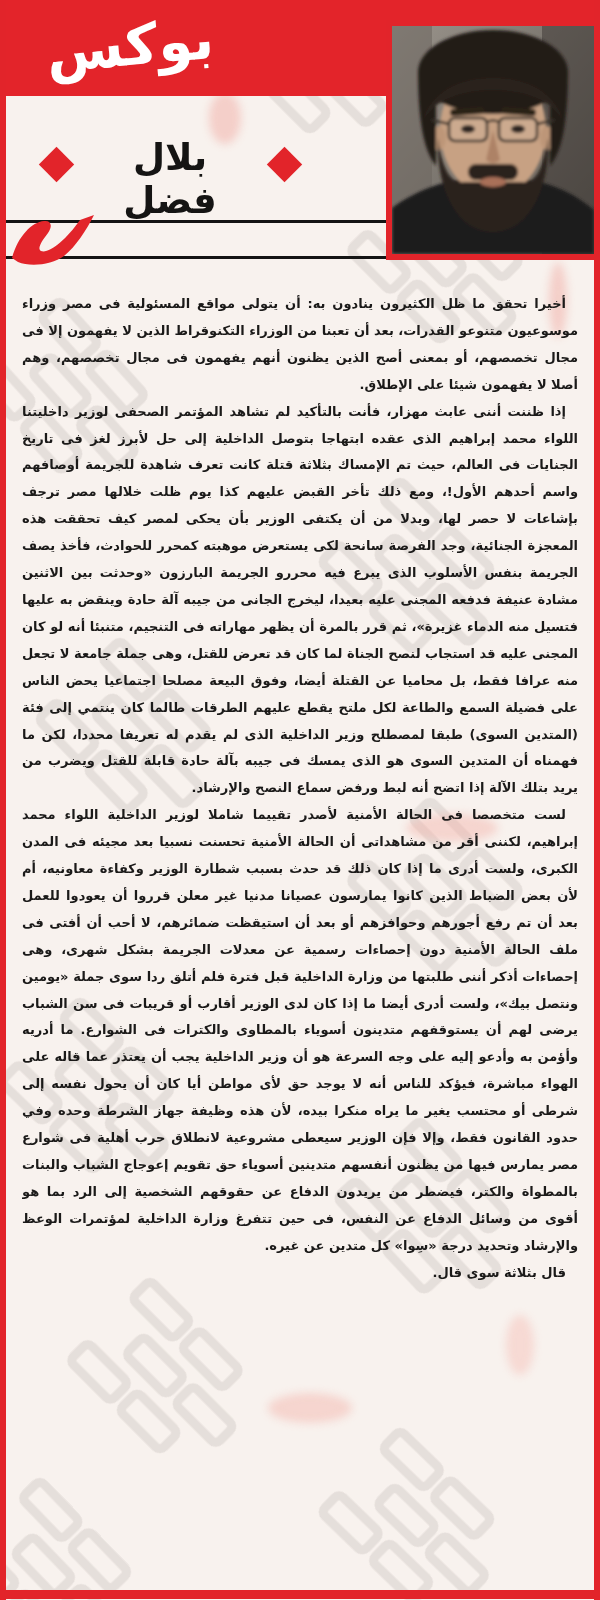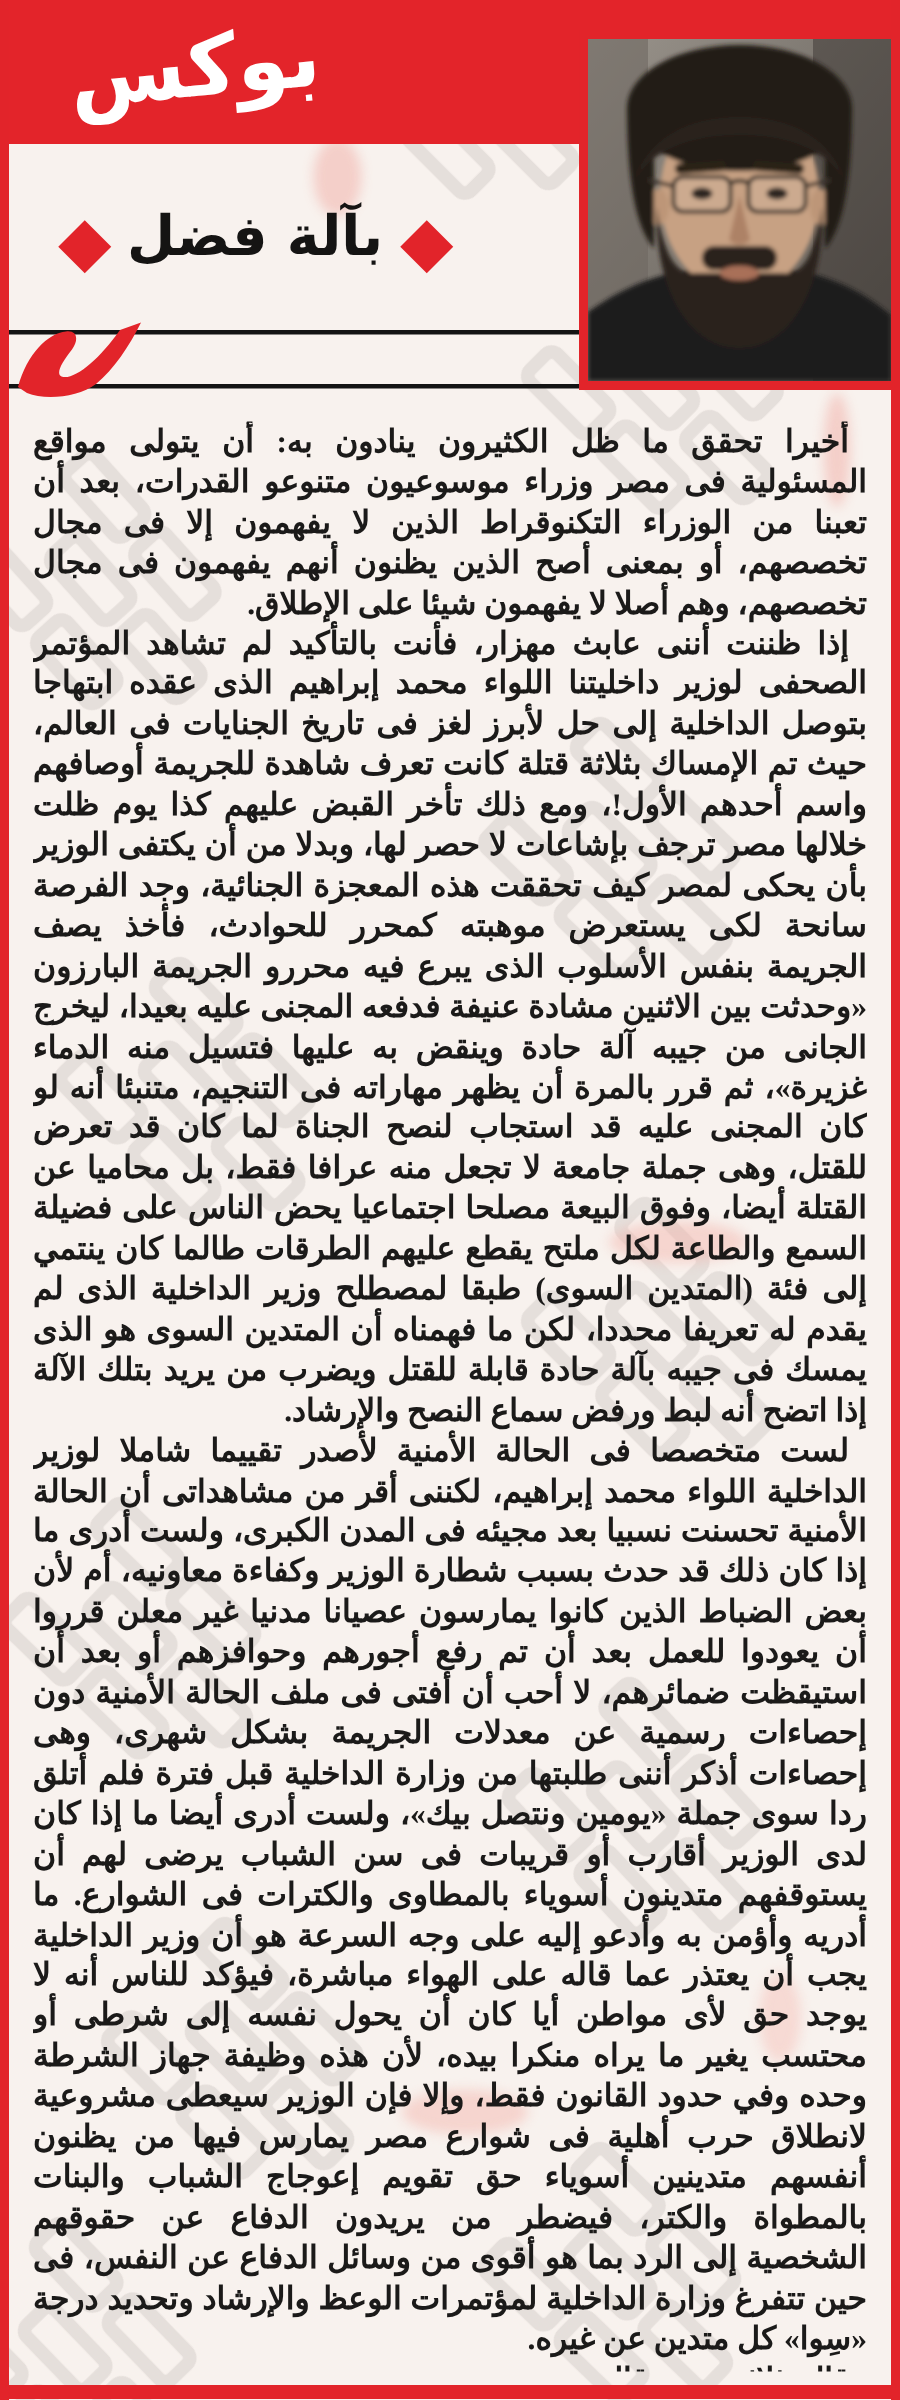--- a/index.html
+++ b/index.html
@@ -35,23 +35,23 @@
   .rule-bottom{top:256px;}
   .swoosh{position:absolute;left:8px;top:214px;z-index:4;}
   
   .photo-frame{
     position:absolute;left:386px;top:20px;width:214px;height:240px;
     background:#e2242a;z-index:5;box-sizing:border-box;padding:6px;
   }
   .photo-frame svg{display:block;}
   
   .article{
-    position:absolute;left:22px;top:281px;width:556px;height:1300px;z-index:3;
+    position:absolute;left:22px;top:291px;width:556px;height:1300px;z-index:3;
     direction:rtl;text-align:justify;color:#1b1a19;
-    font-size:21px;line-height:26.9px;font-weight:bold;overflow:hidden;font-family:Liberation Serif, serif;
+    font-size:13px;line-height:26.9px;font-weight:bold;overflow:hidden;
   }
   .article p{margin:0;text-indent:12px;}
 </style>
 </head>
 <body>
 
 <div class="page">
 
   <svg class="watermark" width="600" height="1600" viewBox="0 0 600 1600">
     <defs>
@@ -88,21 +88,21 @@
       <ellipse cx="310" cy="1408" rx="42" ry="15" fill="#f3b1a8"></ellipse>
       <ellipse cx="520" cy="1345" rx="14" ry="30" fill="#f5bcb4"></ellipse>
     </g>
   </svg>
 
   <div class="banner">
     <div class="banner-title">بوكس</div>
   </div>
 
   <span class="diamond diamond-left"></span>
-  <div class="author-name">بآلة فضل</div>
+  <div class="author-name">بلال فضل</div>
   <span class="diamond diamond-right"></span>
 
   <div class="rule rule-top"></div>
   <div class="rule rule-bottom"></div>
   <svg class="swoosh" width="106" height="52" viewBox="0 0 106 52">
     <path d="M4,44 C10,22 24,8 36,7 C43,6 45,12 40,19 C33,28 29,35 33,37
              C41,40 58,26 72,6 L86,1 C78,17 68,32 56,42
              C44,51 22,53 10,48 Z" fill="#e2242a"></path>
   </svg>
 

